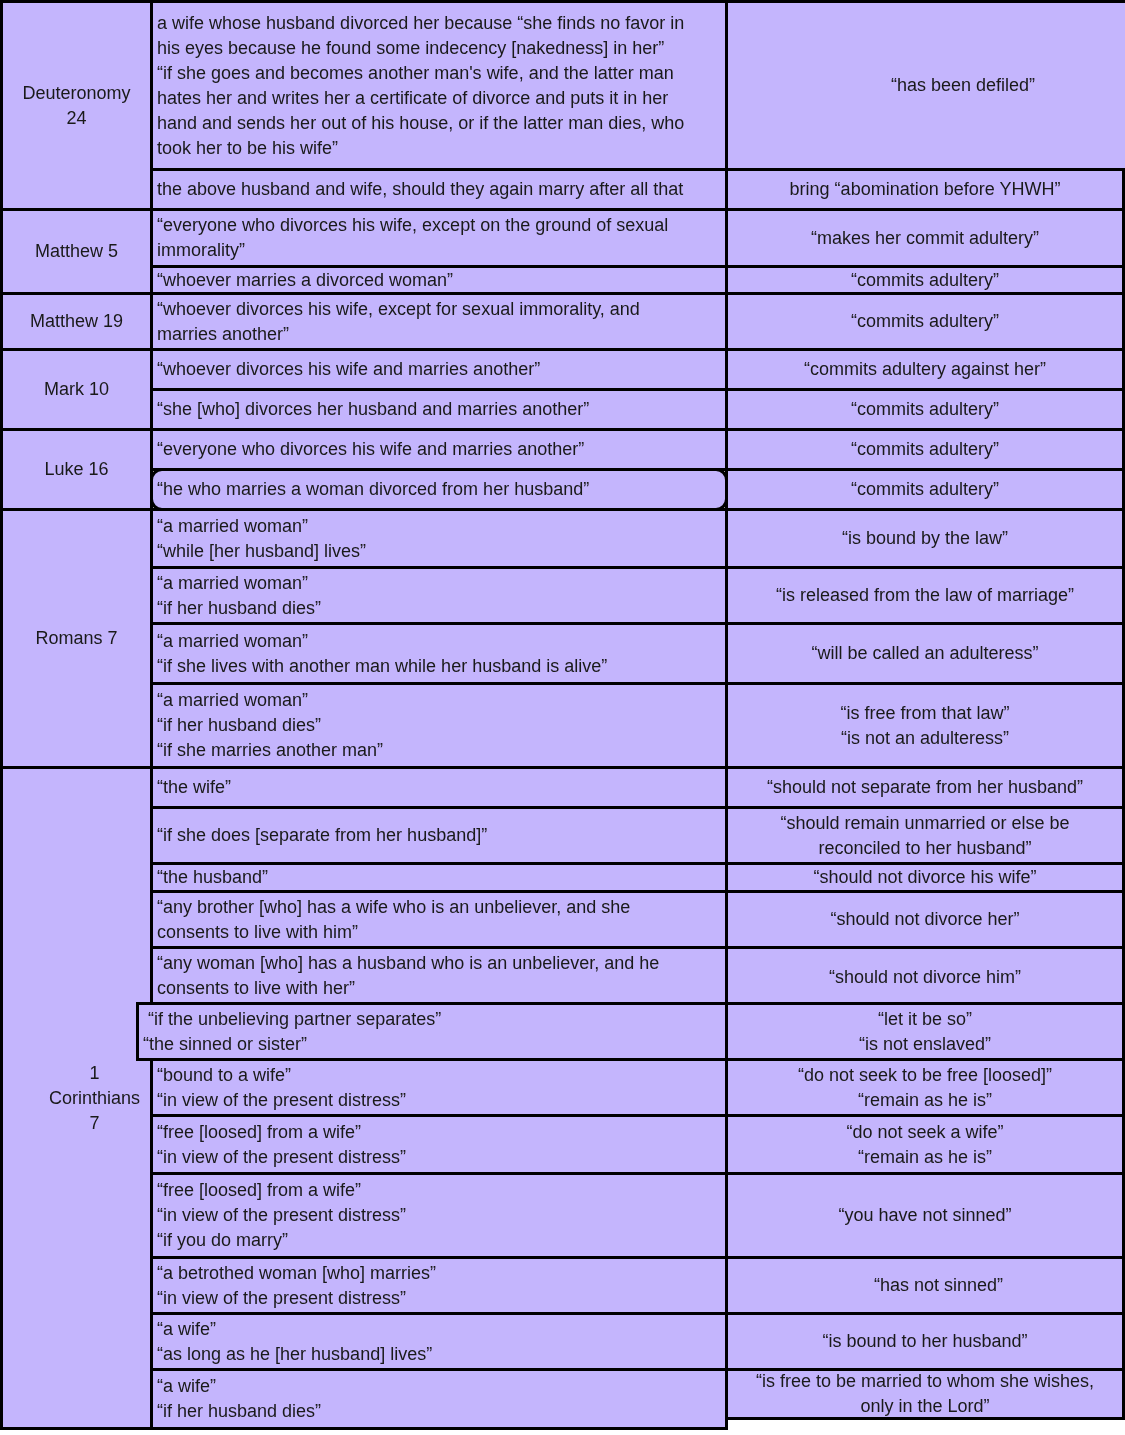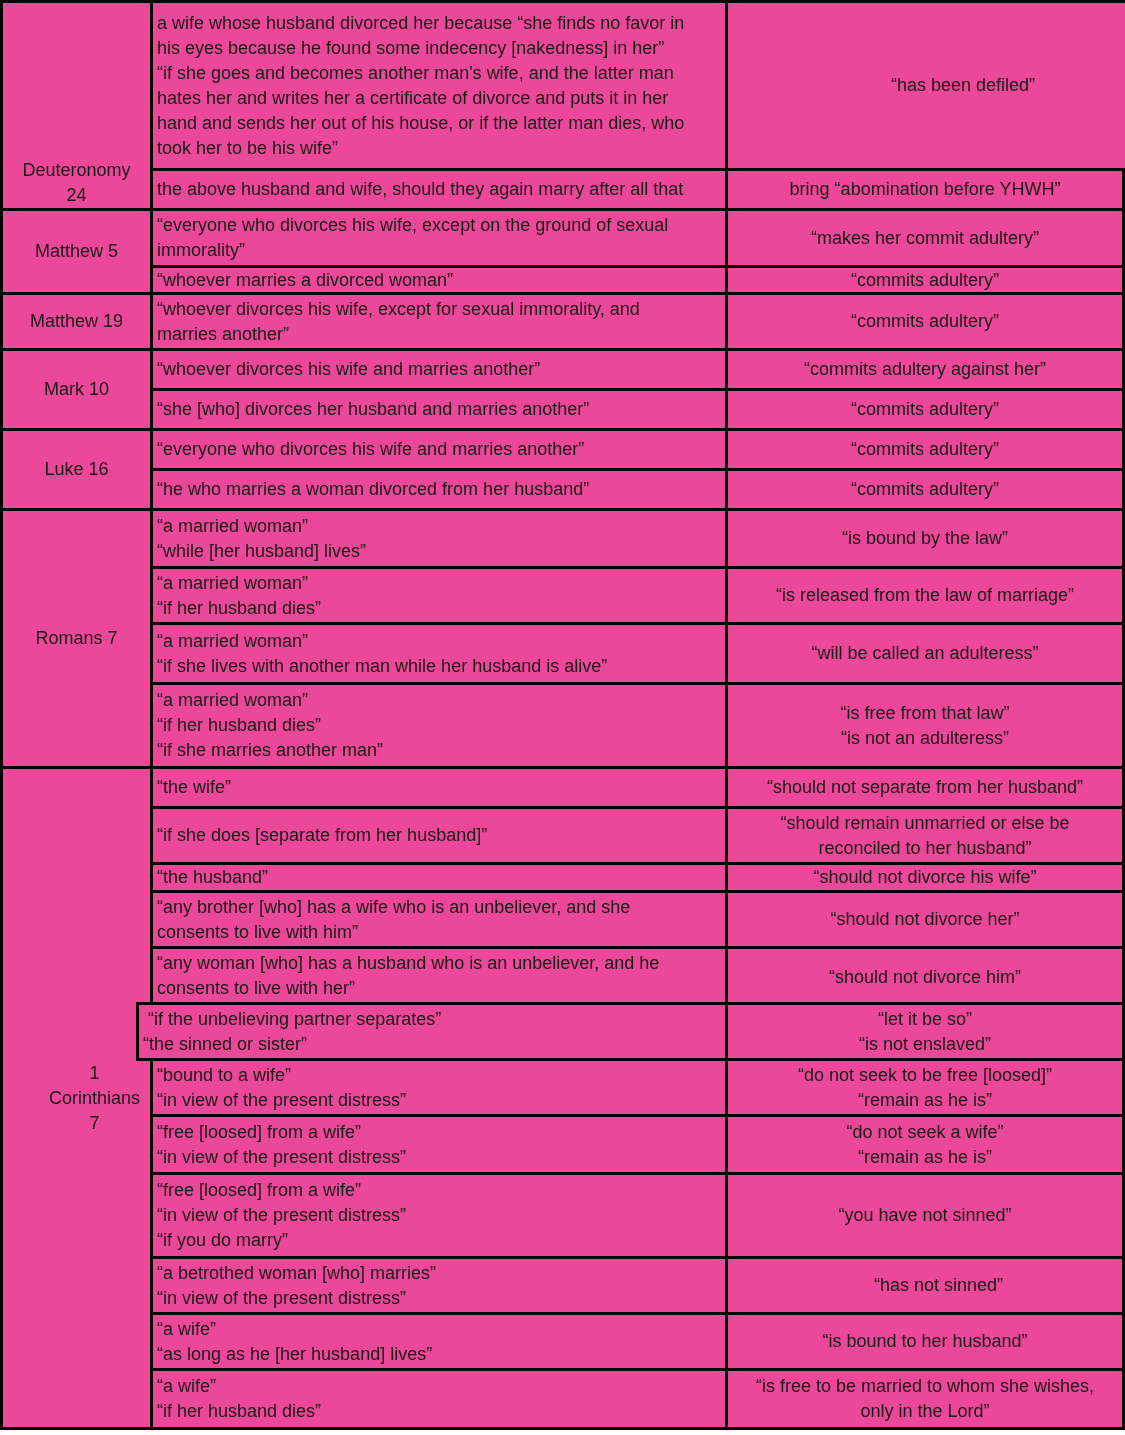--- a/index.html
+++ b/index.html
@@ -1,52 +1,52 @@
 <!DOCTYPE html>
 <html><head>
 <meta charset="utf-8">
 <style>
   html, body { margin: 0; padding: 0; background: #ffffff; }
   body { width: 1125px; height: 1435px; position: relative; overflow: hidden;
          font-family: "Liberation Sans", "DejaVu Sans", sans-serif; color: #1a1a1a; }
   #table { position: absolute; left: 0; top: 0; width: 1125px; height: 1427px; }
-  .cell { position: absolute; box-sizing: border-box; border: 3px solid #000; background: #ec4899;
+  .cell { position: absolute; box-sizing: border-box; border: 3px solid #000; background: #c4b5fd;
           display: flex; flex-direction: column; justify-content: center;
           font-size: 18px; line-height: 25px; white-space: pre-wrap; overflow: hidden; }
   .book { align-items: center; text-align: center; padding: 0 4px; }
   .cond { padding: 0 4px 0 4px; text-align: left; }
   .res  { align-items: center; text-align: center; padding: 0 6px; }
   .line { display: block; }
 </style>
 </head>
 <body>
 
 <div id="table">
-    <div class="cell book" style="left: 0px; top: 0px; width: 153px; height: 211px; justify-content: flex-end;"><span class="line">Deuteronomy</span><span class="line">24</span></div>
+    <div class="cell book" style="left: 0px; top: 0px; width: 153px; height: 211px;"><span class="line">Deuteronomy</span><span class="line">24</span></div>
     <div class="cell cond" style="left: 150px; top: 0px; width: 578px; height: 171px;"><span class="line">a wife whose husband divorced her because “she finds no favor in</span><span class="line">his eyes because he found some indecency [nakedness] in her”</span><span class="line">“if she goes and becomes another man's wife, and the latter man</span><span class="line">hates her and writes her a certificate of divorce and puts it in her</span><span class="line">hand and sends her out of his house, or if the latter man dies, who</span><span class="line">took her to be his wife”</span></div>
     <div class="cell res" style="left: 725px; top: 0px; width: 476px; height: 171px;"><span class="line">“has been defiled”</span></div>
     <div class="cell cond" style="left: 150px; top: 168px; width: 578px; height: 43px;"><span class="line">the above husband and wife, should they again marry after all that</span></div>
     <div class="cell res" style="left: 725px; top: 168px; width: 400px; height: 43px;"><span class="line">bring “abomination before YHWH”</span></div>
     <div class="cell book" style="left: 0px; top: 208px; width: 153px; height: 87px;"><span class="line">Matthew 5</span></div>
     <div class="cell cond" style="left: 150px; top: 208px; width: 578px; height: 60px;"><span class="line">“everyone who divorces his wife, except on the ground of sexual</span><span class="line">immorality”</span></div>
     <div class="cell res" style="left: 725px; top: 208px; width: 400px; height: 60px;"><span class="line">“makes her commit adultery”</span></div>
     <div class="cell cond" style="left: 150px; top: 265px; width: 578px; height: 30px;"><span class="line">“whoever marries a divorced woman”</span></div>
     <div class="cell res" style="left: 725px; top: 265px; width: 400px; height: 30px;"><span class="line">“commits adultery”</span></div>
     <div class="cell book" style="left: 0px; top: 292px; width: 153px; height: 59px;"><span class="line">Matthew 19</span></div>
     <div class="cell cond" style="left: 150px; top: 292px; width: 578px; height: 59px;"><span class="line">“whoever divorces his wife, except for sexual immorality, and</span><span class="line">marries another”</span></div>
     <div class="cell res" style="left: 725px; top: 292px; width: 400px; height: 59px;"><span class="line">“commits adultery”</span></div>
     <div class="cell book" style="left: 0px; top: 348px; width: 153px; height: 83px;"><span class="line">Mark 10</span></div>
     <div class="cell cond" style="left: 150px; top: 348px; width: 578px; height: 43px;"><span class="line">“whoever divorces his wife and marries another”</span></div>
     <div class="cell res" style="left: 725px; top: 348px; width: 400px; height: 43px;"><span class="line">“commits adultery against her”</span></div>
     <div class="cell cond" style="left: 150px; top: 388px; width: 578px; height: 43px;"><span class="line">“she [who] divorces her husband and marries another”</span></div>
     <div class="cell res" style="left: 725px; top: 388px; width: 400px; height: 43px;"><span class="line">“commits adultery”</span></div>
     <div class="cell book" style="left: 0px; top: 428px; width: 153px; height: 83px;"><span class="line">Luke 16</span></div>
     <div class="cell cond" style="left: 150px; top: 428px; width: 578px; height: 43px;"><span class="line">“everyone who divorces his wife and marries another”</span></div>
     <div class="cell res" style="left: 725px; top: 428px; width: 400px; height: 43px;"><span class="line">“commits adultery”</span></div>
-    <div class="cell cond" style="left: 150px; top: 468px; width: 578px; height: 43px;"><span class="line">“he who marries a woman divorced from her husband”</span></div>
+    <div class="cell cond" style="left: 150px; top: 468px; width: 578px; height: 43px; border-radius: 12px;"><span class="line">“he who marries a woman divorced from her husband”</span></div>
     <div class="cell res" style="left: 725px; top: 468px; width: 400px; height: 43px;"><span class="line">“commits adultery”</span></div>
     <div class="cell book" style="left: 0px; top: 508px; width: 153px; height: 261px;"><span class="line">Romans 7</span></div>
     <div class="cell cond" style="left: 150px; top: 508px; width: 578px; height: 61px;"><span class="line">“a married woman”</span><span class="line">“while [her husband] lives”</span></div>
     <div class="cell res" style="left: 725px; top: 508px; width: 400px; height: 61px;"><span class="line">“is bound by the law”</span></div>
     <div class="cell cond" style="left: 150px; top: 566px; width: 578px; height: 59px;"><span class="line">“a married woman”</span><span class="line">“if her husband dies”</span></div>
     <div class="cell res" style="left: 725px; top: 566px; width: 400px; height: 59px;"><span class="line">“is released from the law of marriage”</span></div>
     <div class="cell cond" style="left: 150px; top: 622px; width: 578px; height: 63px;"><span class="line">“a married woman”</span><span class="line">“if she lives with another man while her husband is alive”</span></div>
     <div class="cell res" style="left: 725px; top: 622px; width: 400px; height: 63px;"><span class="line">“will be called an adulteress”</span></div>
     <div class="cell cond" style="left: 150px; top: 682px; width: 578px; height: 87px;"><span class="line">“a married woman”</span><span class="line">“if her husband dies”</span><span class="line">“if she marries another man”</span></div>
     <div class="cell res" style="left: 725px; top: 682px; width: 400px; height: 87px;"><span class="line">“is free from that law”</span><span class="line">“is not an adulteress”</span></div>
@@ -67,14 +67,14 @@
     <div class="cell res" style="left: 725px; top: 1058px; width: 400px; height: 59px;"><span class="line">“do not seek to be free [loosed]”</span><span class="line">“remain as he is”</span></div>
     <div class="cell cond" style="left: 150px; top: 1114px; width: 578px; height: 61px;"><span class="line">“free [loosed] from a wife”</span><span class="line">“in view of the present distress”</span></div>
     <div class="cell res" style="left: 725px; top: 1114px; width: 400px; height: 61px; text-align: right;"><span class="line">“do not seek a wife”</span><span class="line">“remain as he is”</span></div>
     <div class="cell cond" style="left: 150px; top: 1172px; width: 578px; height: 87px;"><span class="line">“free [loosed] from a wife”</span><span class="line">“in view of the present distress”</span><span class="line">“if you do marry”</span></div>
     <div class="cell res" style="left: 725px; top: 1172px; width: 400px; height: 87px;"><span class="line">“you have not sinned”</span></div>
     <div class="cell cond" style="left: 150px; top: 1256px; width: 578px; height: 59px;"><span class="line">“a betrothed woman [who] marries”</span><span class="line">“in view of the present distress”</span></div>
     <div class="cell res" style="left: 725px; top: 1256px; width: 400px; height: 59px; padding-left: 33px;"><span class="line">“has not sinned”</span></div>
     <div class="cell cond" style="left: 150px; top: 1312px; width: 578px; height: 59px;"><span class="line">“a wife”</span><span class="line">“as long as he [her husband] lives”</span></div>
     <div class="cell res" style="left: 725px; top: 1312px; width: 400px; height: 59px;"><span class="line">“is bound to her husband”</span></div>
     <div class="cell cond" style="left: 150px; top: 1368px; width: 578px; height: 62px;"><span class="line">“a wife”</span><span class="line">“if her husband dies”</span></div>
-    <div class="cell res" style="left: 725px; top: 1368px; width: 400px; height: 62px;"><span class="line">“is free to be married to whom she wishes,</span><span class="line">only in the Lord”</span></div>
+    <div class="cell res" style="left: 725px; top: 1368px; width: 400px; height: 52px;"><span class="line">“is free to be married to whom she wishes,</span><span class="line">only in the Lord”</span></div>
   </div>
 
 </body></html>

